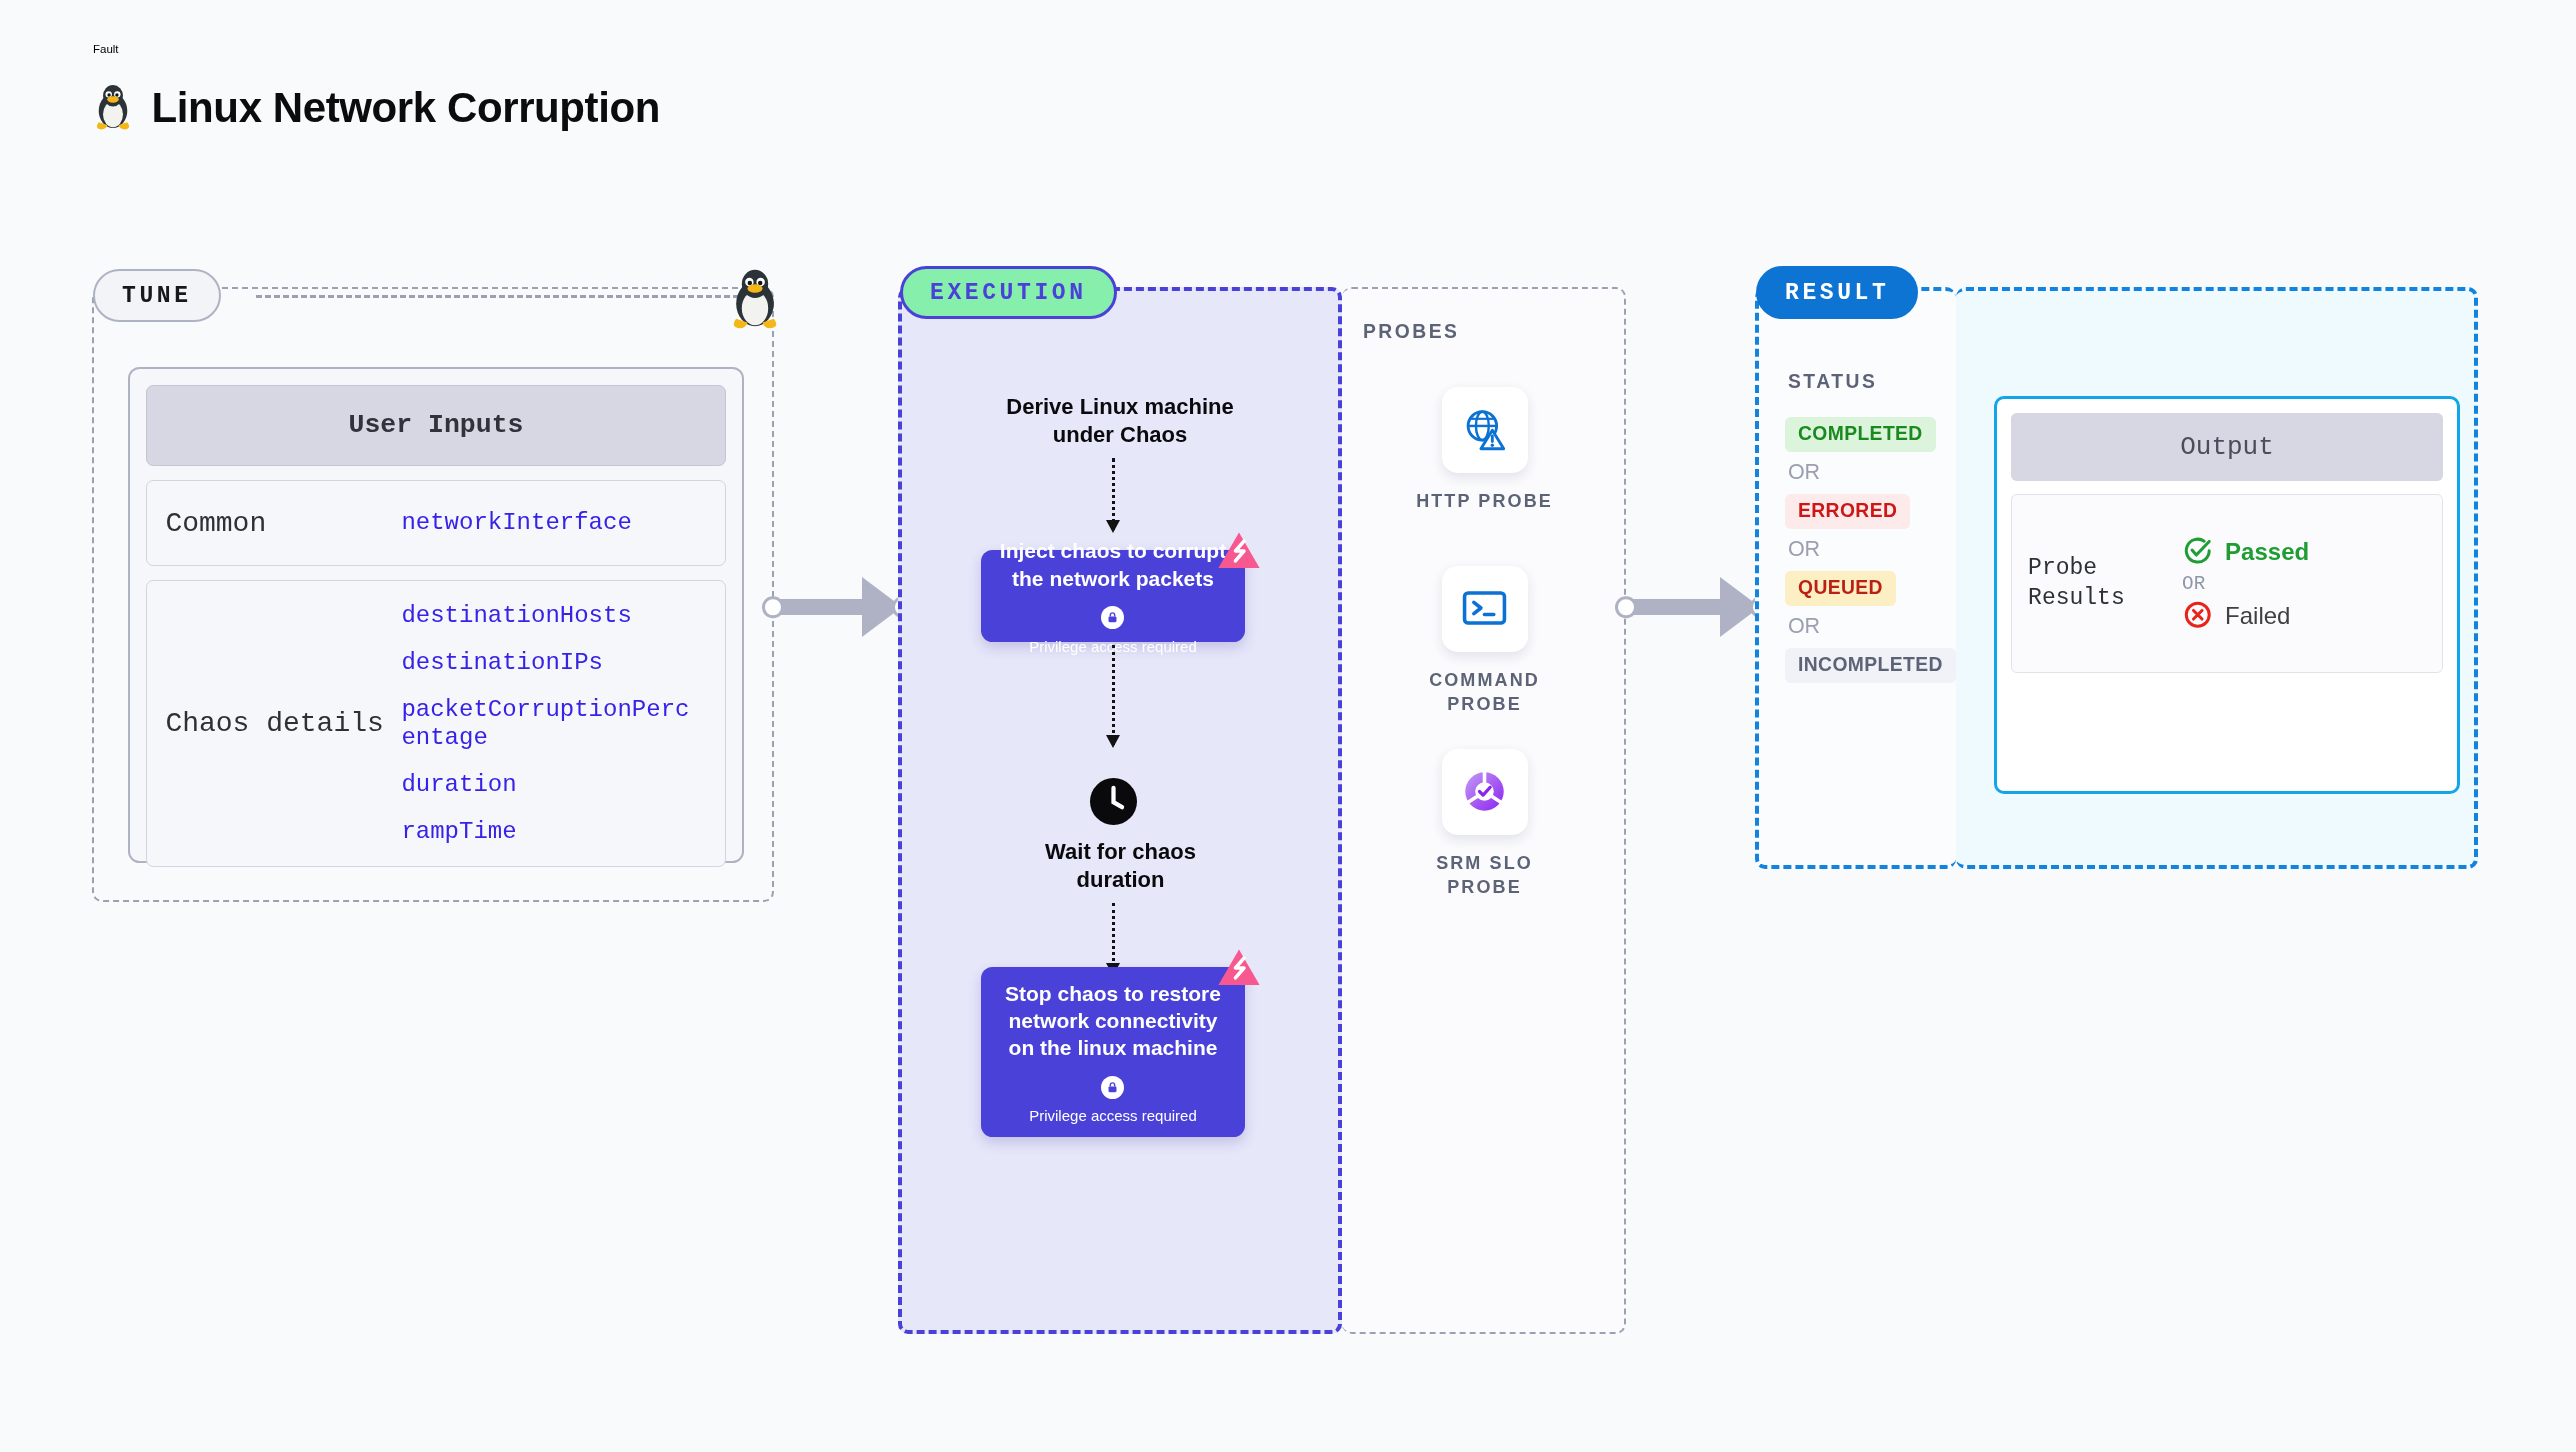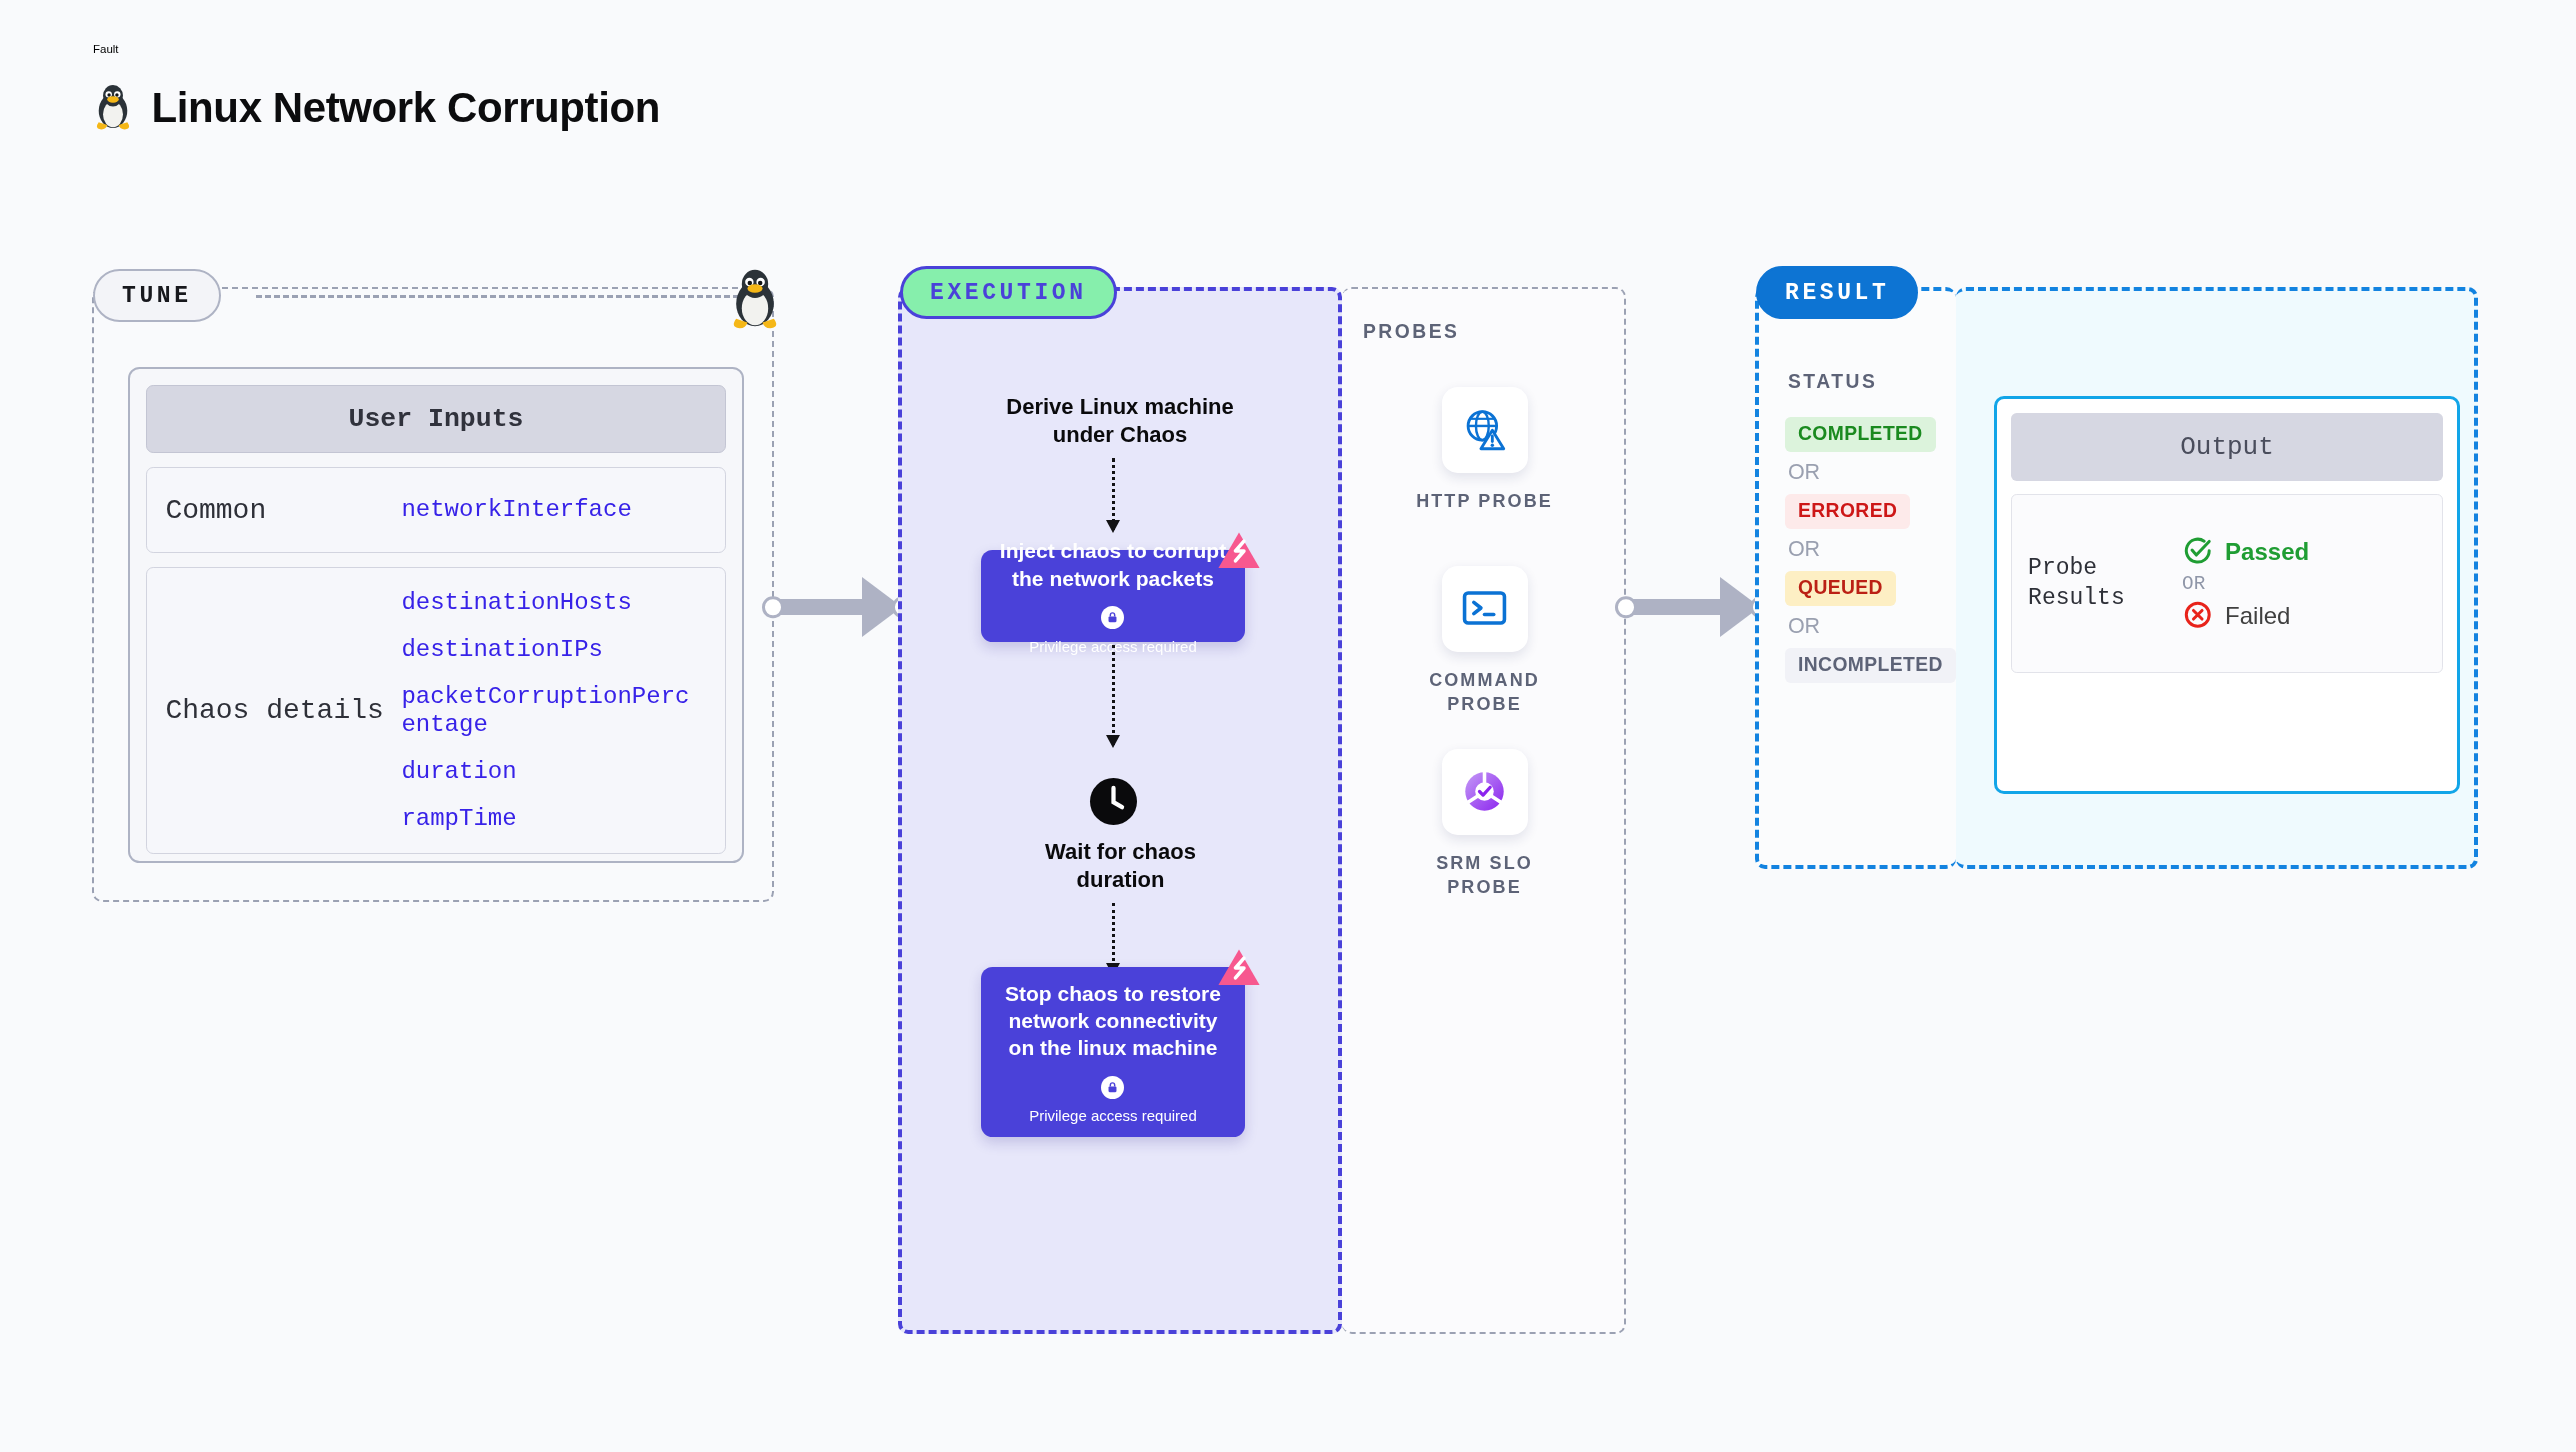--- a/index.html
+++ b/index.html
@@ -92,21 +92,21 @@
     left: 128px;
     top: 367px;
     width: 616px;
     height: 496px;
     background: #f6f7fa;
     border: 2.9px solid #aeb3c4;
     border-radius: 11.5px;
     padding: 15.8px;
   }
   .ui-header {
-    height: 68px;
+    height: 81px;
     background: #d6d7e2;
     border: 1.4px solid #c3c5d3;
     border-radius: 7.2px;
     display: flex;
     align-items: center;
     justify-content: center;
     font-family: "Liberation Mono", monospace;
     font-size: 26.5px;
     font-weight: bold;
     color: #30323c;

